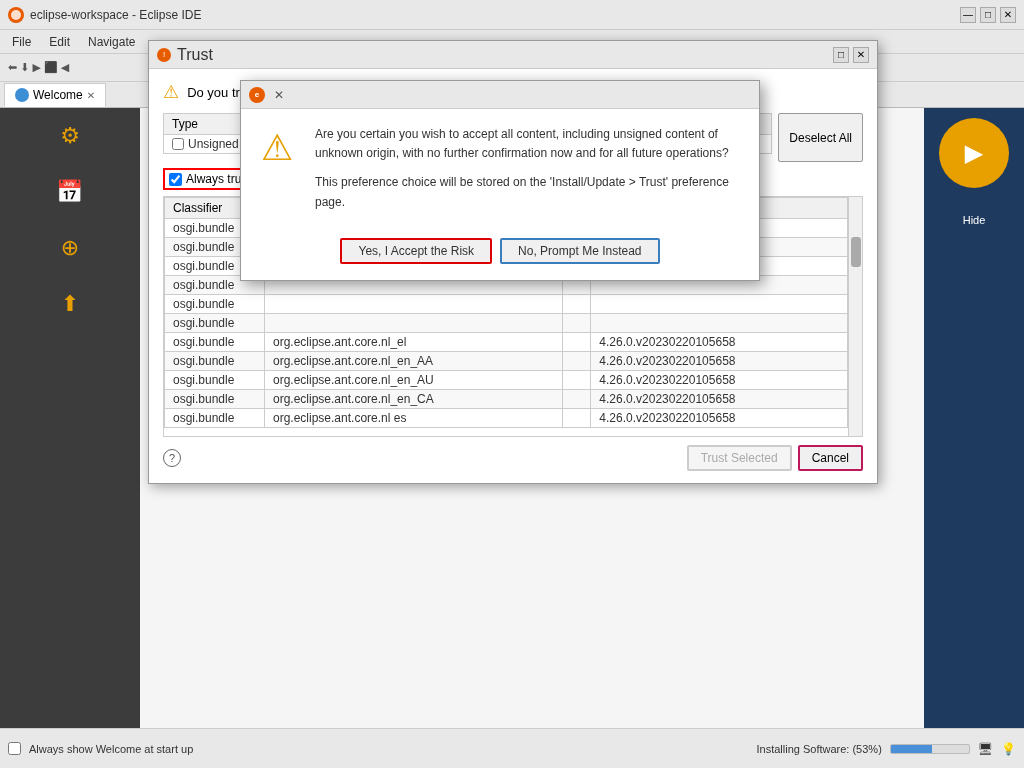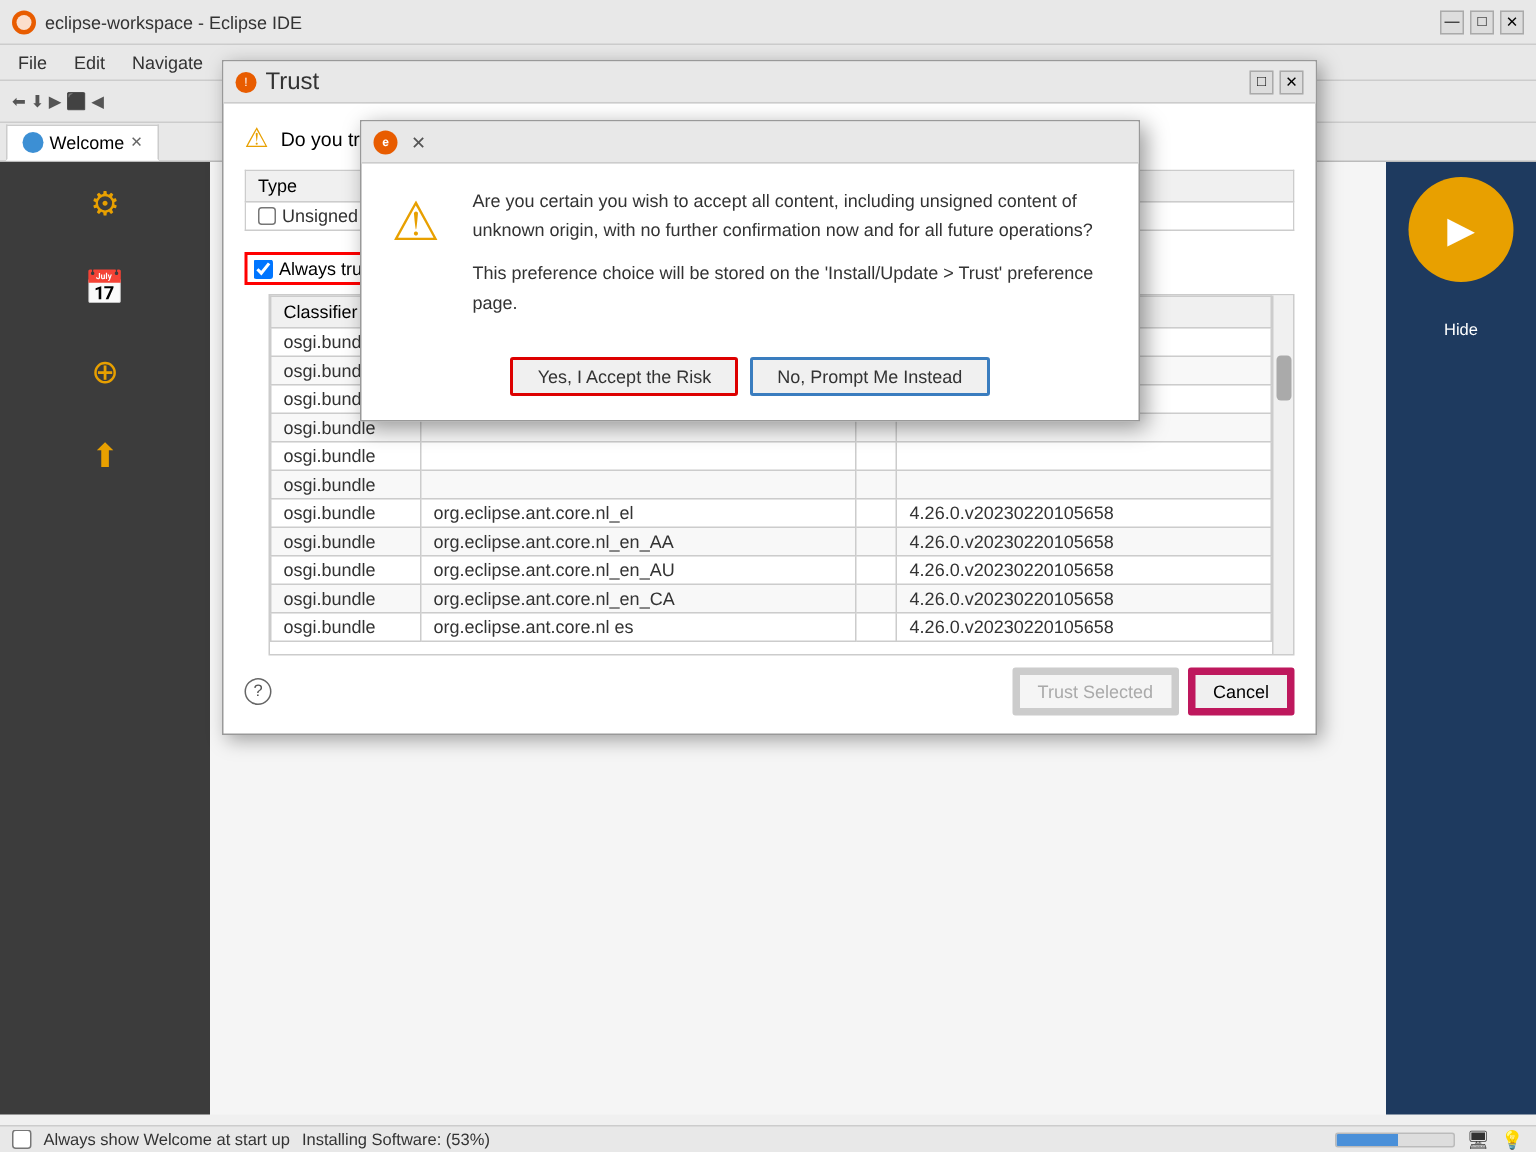--- a/index.html
+++ b/index.html
@@ -203,35 +203,35 @@
       color: white;
       font-size: 10px;
     }
     .right-panel-btn .play-icon {
       font-size: 24px;
     }
     .right-panel-label { font-size: 11px; color: white; margin-top: 16px; }
 
     
     .status-bar {
-      height: 18px;
+      height: 40px;
       background: #e8e8e8;
       border-top: 1px solid #ccc;
       display: flex;
       align-items: center;
       padding: 0 8px;
       gap: 8px;
       font-size: 11px;
       color: #333;
       position: absolute;
       bottom: 0;
       left: 0;
       right: 0;
     }
-    .status-text { flex: 1; }
+    .status-text { flex: 1; text-align: right; }
     .progress-bar-outer {
       width: 80px; height: 10px;
       background: #ddd;
       border: 1px solid #bbb;
       border-radius: 2px;
       overflow: hidden;
     }
     .progress-bar-inner {
       height: 100%;
       background: #4a90d9;
@@ -324,21 +324,21 @@
       align-items: center;
       margin-top: 8px;
     }
     .trust-bottom-btns {
       display: flex;
       gap: 6px;
     }
     .btn {
       padding: 4px 12px;
       font-size: 12px;
-      border: 5px solid #be185d;
+      border: 2px solid #be185d;
       background: #f0f0f0;
       cursor: pointer;
       border-radius: 2px;
     }
     .btn-disabled {
       color: #aaa;
       background: #f5f5f5;
       border-color: #ccc;
       cursor: default;
     }
@@ -584,30 +584,31 @@
                     <span>Unsigned</span>
                   </span>
                 </td>
                 <td></td>
                 <td></td>
                 <td></td>
               </tr>
             </tbody>
           </table>
         </div>
+        <button class="deselect-btn btn">Deselect All</button>
       </div>
 
       <div class="checkbox-row">
         <div class="checkbox-highlight">
           <input type="checkbox" checked="" style="width: 13px; height: 13px;">
           <span>Always trust all</span>
         </div>
       </div>
 
-      <div style="display:flex; margin-bottom:8px; border:1px solid #ccc;margin-left:16px;">
+      <div style="display:flex; margin-bottom:8px; border:1px solid #ccc;">
         <table class="trust-table" style="flex:1; border:none;">
           <thead>
             <tr>
               <th style="width:100px;">Classifier</th>
               <th></th>
               <th></th>
               <th></th>
             </tr>
           </thead>
           <tbody id="detail-tbody">

